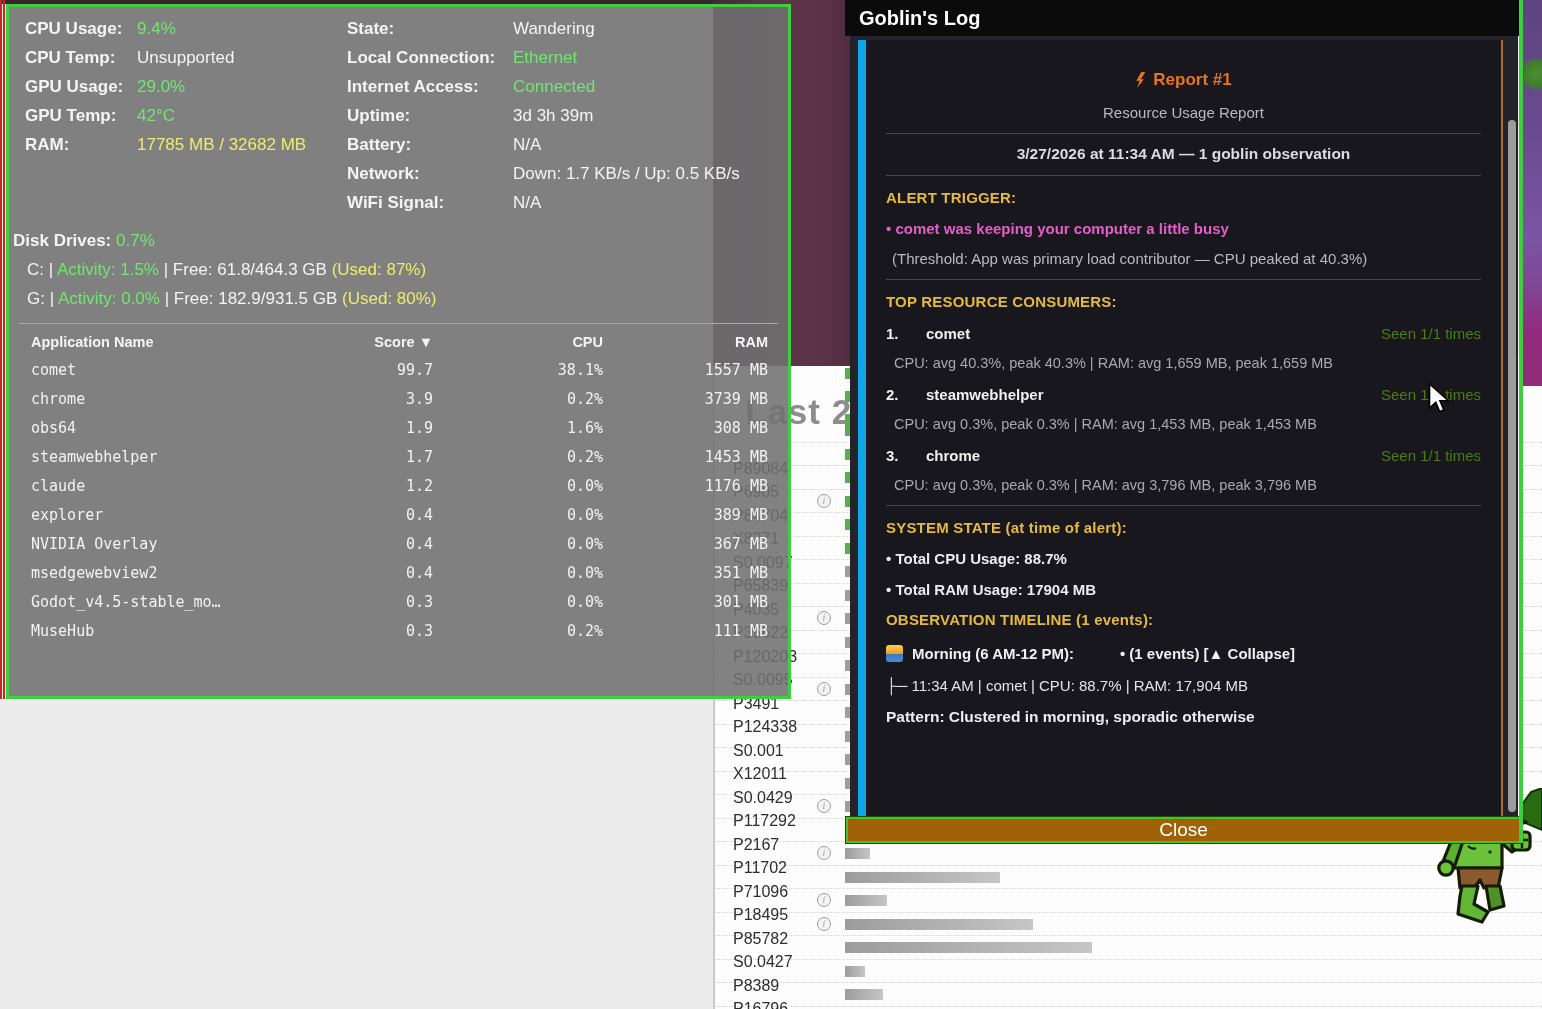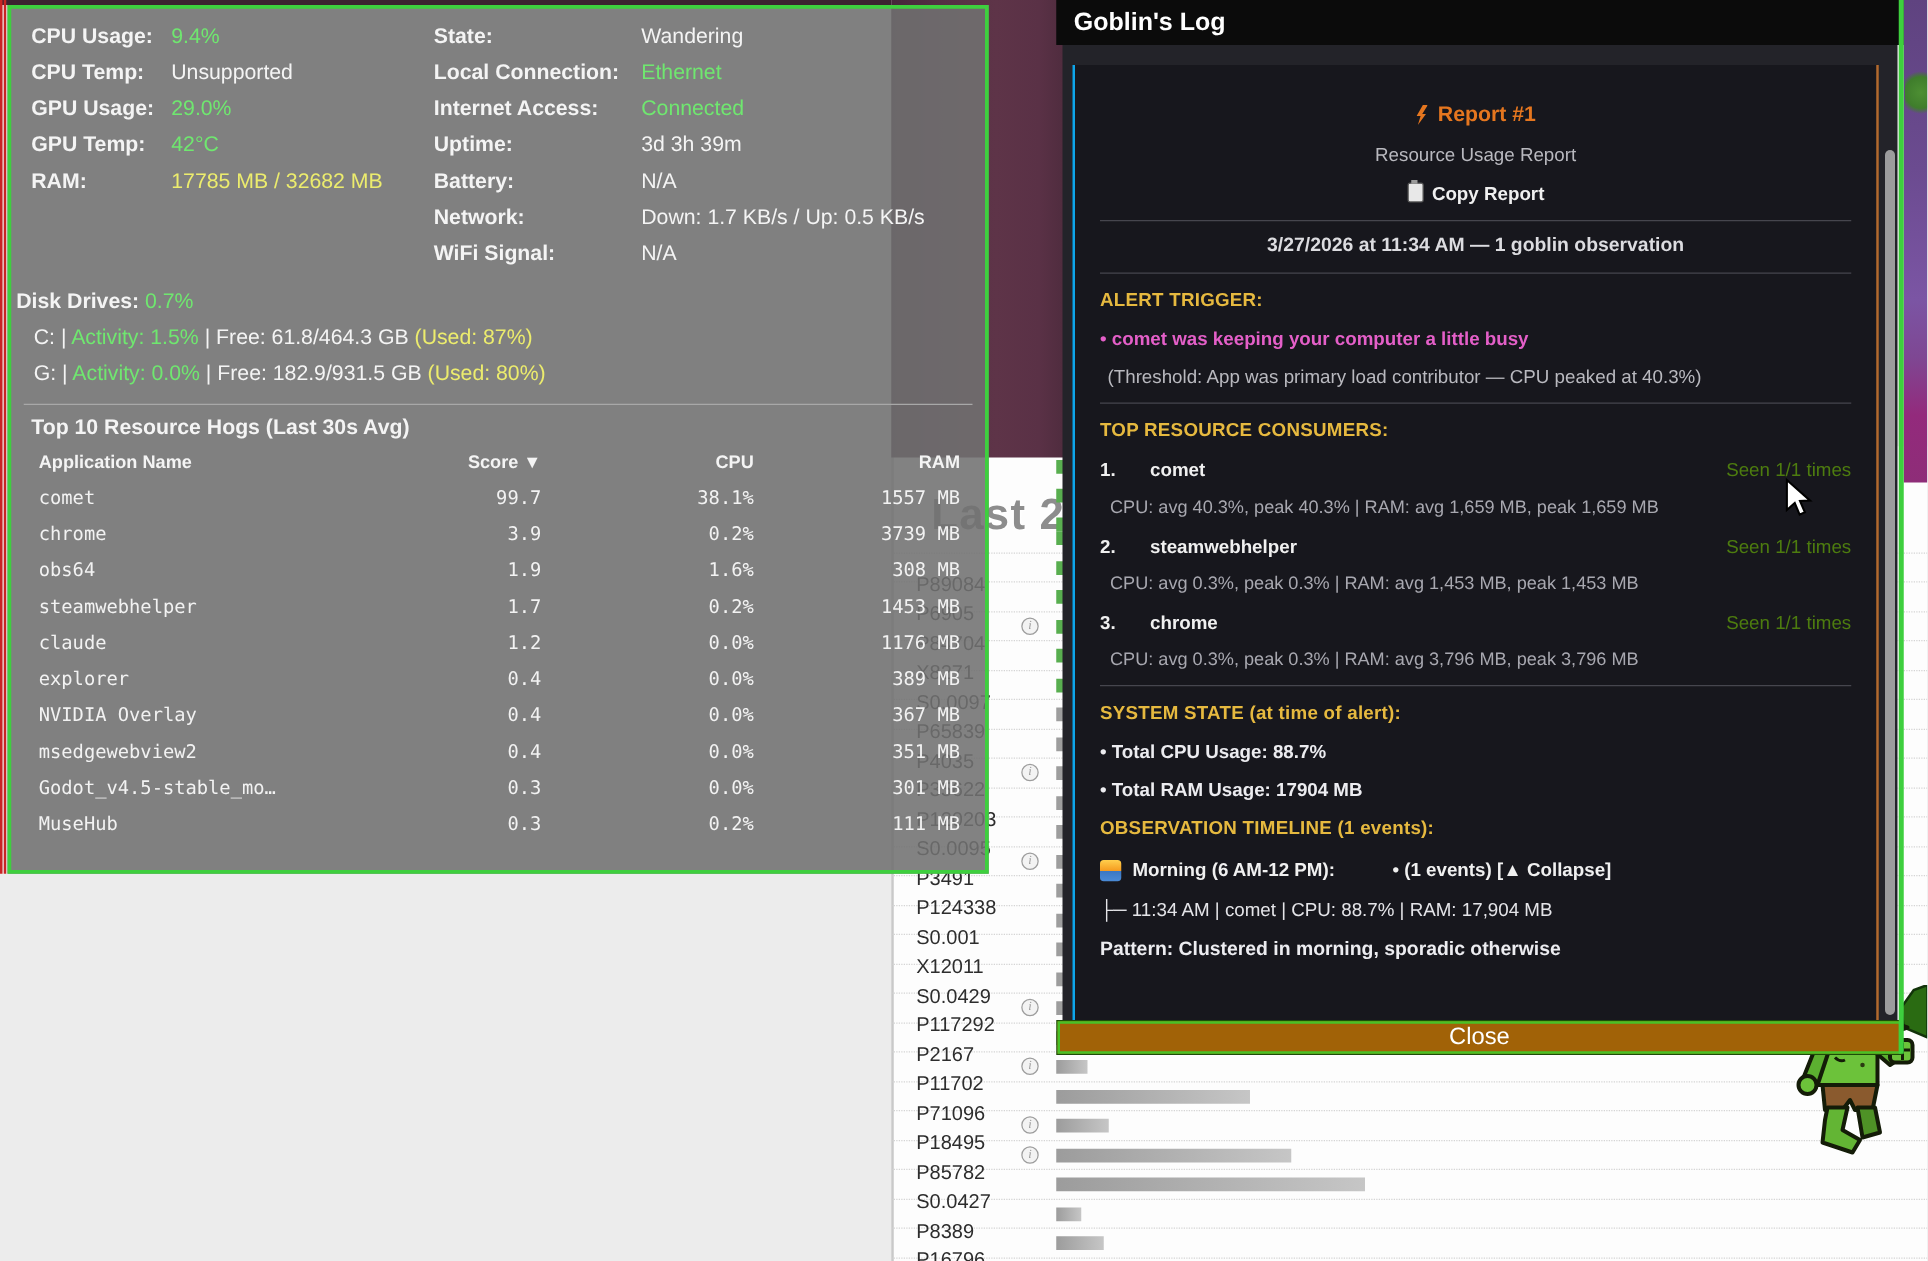--- a/index.html
+++ b/index.html
@@ -50,22 +50,22 @@
   .hog-head{margin-top:10px;font-size:14.5px;font-weight:bold;}
   .hog-head span:nth-child(n+2),.hog-row span:nth-child(n+2){text-align:right;}
   .hog-rows{margin-top:6px;}
   .hog-row{height:29px;line-height:29px;font-family:"DejaVu Sans Mono",monospace;font-size:15px;color:#f2f2f2;}
 
   
   .log-win{position:absolute;left:850px;top:0;width:668px;height:843px;z-index:7;}
   .log-title{position:absolute;left:-5px;top:0;width:678px;height:36px;background:#0b0b0b;color:#fff;
     font-size:20px;font-weight:bold;line-height:36px;padding-left:14px;box-sizing:border-box;}
   .log-body{position:absolute;left:0;top:36px;width:668px;height:781px;background:#232329;overflow:hidden;}
-  .log-card{position:absolute;left:8px;top:16px;width:645px;height:781px;background:#17171d;
-    border-left:2px solid #0ea5e9;border-right:2px solid #b36a2e;box-sizing:border-box;
+  .log-card{position:absolute;left:8px;top:4px;width:645px;height:781px;background:#17171d;
+    border-left:8px solid #0ea5e9;border-right:2px solid #b36a2e;box-sizing:border-box;
     color:#d9d9de;font-size:15px;padding:16px 20px;}
   .center{text-align:center;}
   .rep-title{margin-top:14px;color:#e5761f;font-weight:bold;font-size:17px;}
   .bolt{display:inline-block;width:10px;height:16px;background:#e5761f;vertical-align:-3px;margin-right:8px;
     clip-path:polygon(60% 0,100% 0,55% 45%,85% 45%,20% 100%,42% 55%,10% 55%);}
   .rep-sub{margin-top:14px;color:#b9b9bf;}
   .copy-btn{margin-top:13px;color:#f0f0f0;font-weight:bold;cursor:pointer;}
   .clip-icon{display:inline-block;width:11px;height:14px;background:#e8e8e8;border:1px solid #555;
     border-radius:2px;position:relative;vertical-align:-2px;margin-right:7px;}
   .clip-icon::before{content:"";position:absolute;left:2px;top:-3px;width:5px;height:3px;background:#9a9a9a;}
@@ -329,21 +329,20 @@
         <div class="drive">
           <span>G: |</span>
           <span class="c-green">Activity: 0.0%</span>
           <span>| Free: 182.9/931.5 GB</span>
           <span class="c-yellow">(Used: 80%)</span>
         </div>
 
     </div>
 
     <hr class="ovl-hr">
-    <div class="hogs-title">Top 10 Resource Hogs (Last 30s Avg)</div>
     <div class="hog-head">
       <span>Application Name</span>
       <span>Score ▼</span>
       <span>CPU</span>
       <span>RAM</span>
     </div>
     <div class="hog-rows">
 
         <div class="hog-row">
           <span>comet</span>
@@ -417,21 +416,20 @@
 
     </div>
   </div>
 
   <div class="log-win">
     <div class="log-title">Goblin's Log</div>
     <div class="log-body">
       <div class="log-card">
         <div class="center rep-title"><span class="bolt"></span><span>Report #1</span></div>
         <div class="center rep-sub">Resource Usage Report</div>
-        <div class="center copy-btn"><span class="clip-icon"></span><span>Copy Report</span></div>
         <hr class="card-hr">
         <div class="center date-line">3/27/2026 at 11:34 AM — 1 goblin observation</div>
         <hr class="card-hr">
         <div class="sec-h">ALERT TRIGGER:</div>
         <div class="alert-line">• comet was keeping your computer a little busy</div>
         <div class="thresh">(Threshold: App was primary load contributor — CPU peaked at 40.3%)</div>
         <hr class="card-hr">
         <div class="sec-h">TOP RESOURCE CONSUMERS:</div>
 
           <div>

